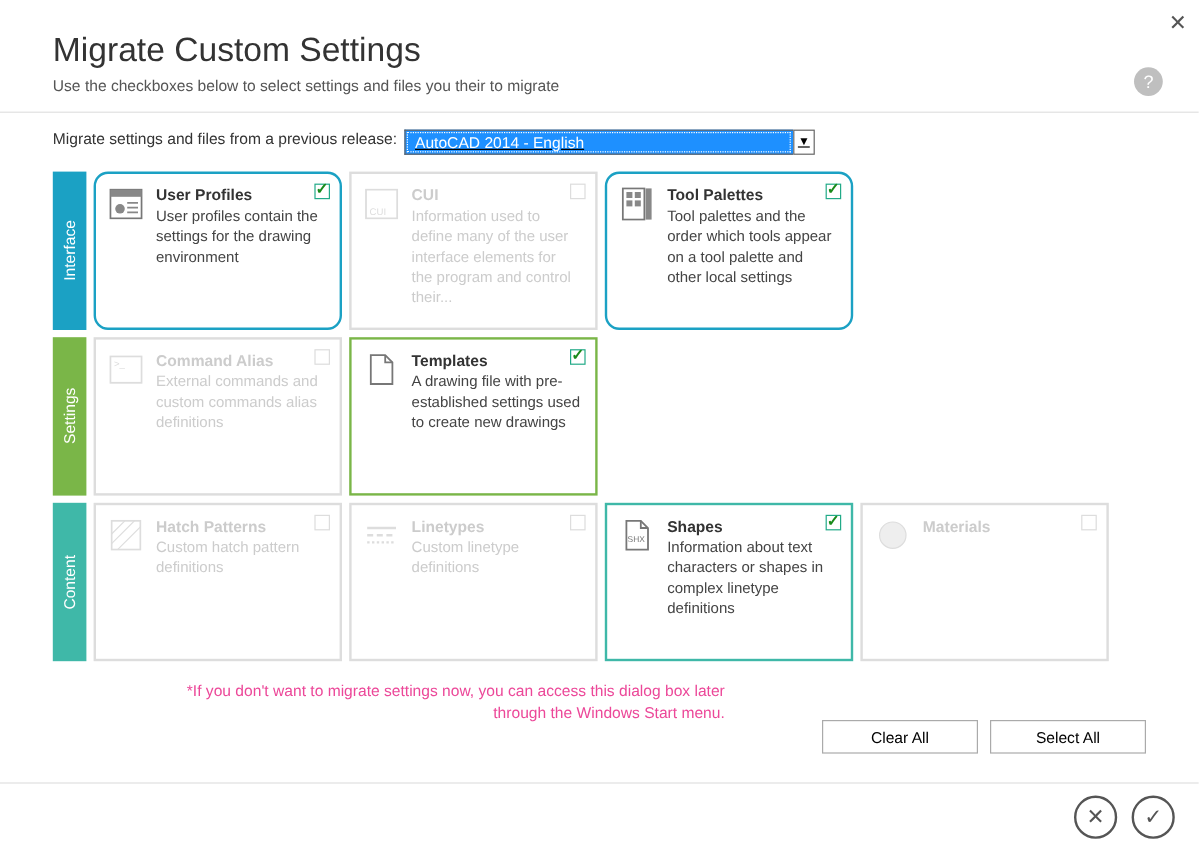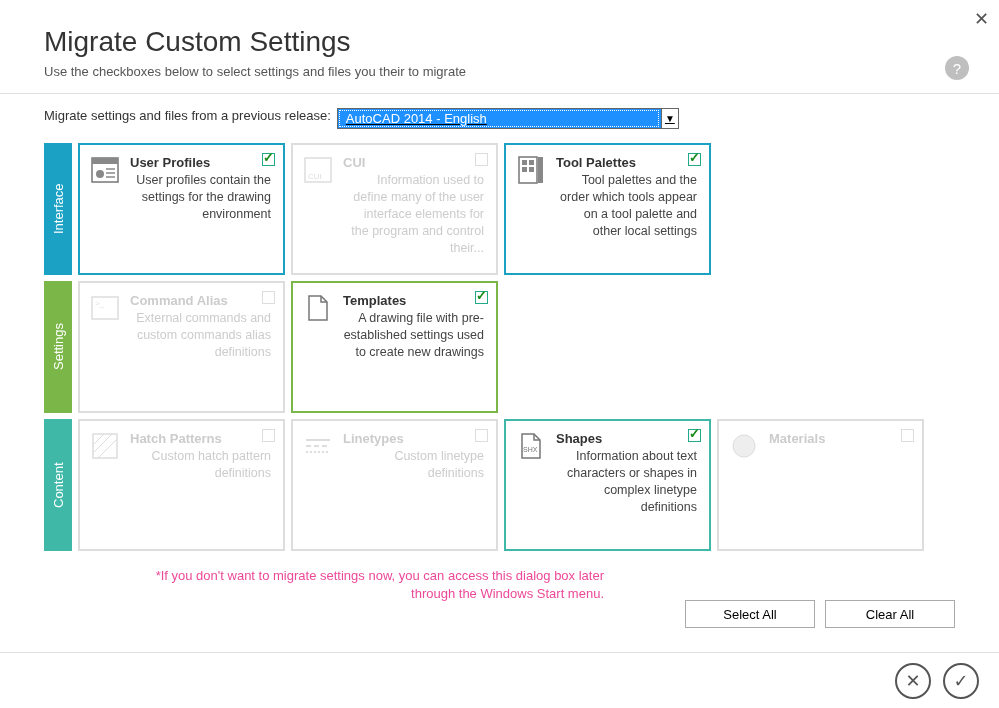--- a/index.html
+++ b/index.html
@@ -23,27 +23,27 @@
 .release-select .btn { width:18px; border:1px solid #666; background:#fff; display:flex; align-items:center; justify-content:center; font-size:10px; }
 
 .grid-area { padding: 0 44px; }
 .row { display:flex; gap:6px; margin-bottom:6px; }
 .row-tab { width:28px; color:#fff; display:flex; align-items:center; justify-content:center; font-size:13px; font-weight:400; writing-mode: vertical-rl; transform: rotate(180deg); padding: 6px 0;}
 .interface { background:#1ba1c4; }
 .settings  { background:#7ab648; }
 .content   { background:#3fb8a8; }
 
 .card { border:2px solid #ddd; width: 207px; min-height: 132px; padding: 10px 12px 10px 10px; position:relative; display:flex; gap:10px; }
-.card.selected.interface-c { border-color:#1ba1c4; }
+.card.selected.interface-c { border-color:#1ba1c4;border-radius:12px; }
 .card.selected.settings-c  { border-color:#7ab648; }
 .card.selected.content-c   { border-color:#3fb8a8; }
 .card .icon { width:30px; height:30px; flex:0 0 30px; display:flex;align-items:center;justify-content:center; }
 .card .txt { flex:1; }
 .card .name { font-size:13px; font-weight:700; color:#333; margin-bottom:2px; }
-.card .desc { font-size:12.5px; color:#444; line-height:1.35;text-align:right; }
+.card .desc { font-size:12.5px; color:#444; line-height:1.35; }
 .card.disabled .name, .card.disabled .desc { color:#ccc; }
 .card .chk { position:absolute; top:8px; right:8px; width:13px; height:13px; border:1.5px solid #999; background:#fff; }
 .card .chk.ck { border-color:#2a8; }
 .card .chk.ck::after { content:"✓"; position:absolute; top:-4px; left:0; color:#1a8a1a; font-size:13px; font-weight:bold;}
 .card.disabled .chk { border-color:#ddd; }
 
 .footer-note { padding: 10px 0 0 110px; font-size:13px; color:#ec4899; max-width: 560px; line-height:1.4;text-align:right; }
 
 .footer-btns { position:absolute; right:44px; top: 600px; display:flex; gap:10px; }
 .footer-btns button { width:130px; height:28px; background:#fff; border:1px solid #aaa; font-size:13px; }
@@ -227,20 +227,20 @@
         <div class="name">Materials</div>
       </div>
       <div class="chk"></div>
     </div>
   </div>
 
   <div class="footer-note">*If you don't want to migrate settings now, you can access this dialog box later through the Windows Start menu.</div>
 </div>
 
 <div class="footer-btns">
+  <button>Clear All</button>
   <button>Select All</button>
-  <button>Clear All</button>
 </div>
 
 <div class="bottom-bar">
   <div class="round-btn">✕</div>
   <div class="round-btn">✓</div>
 </div>
 
 </body></html>

